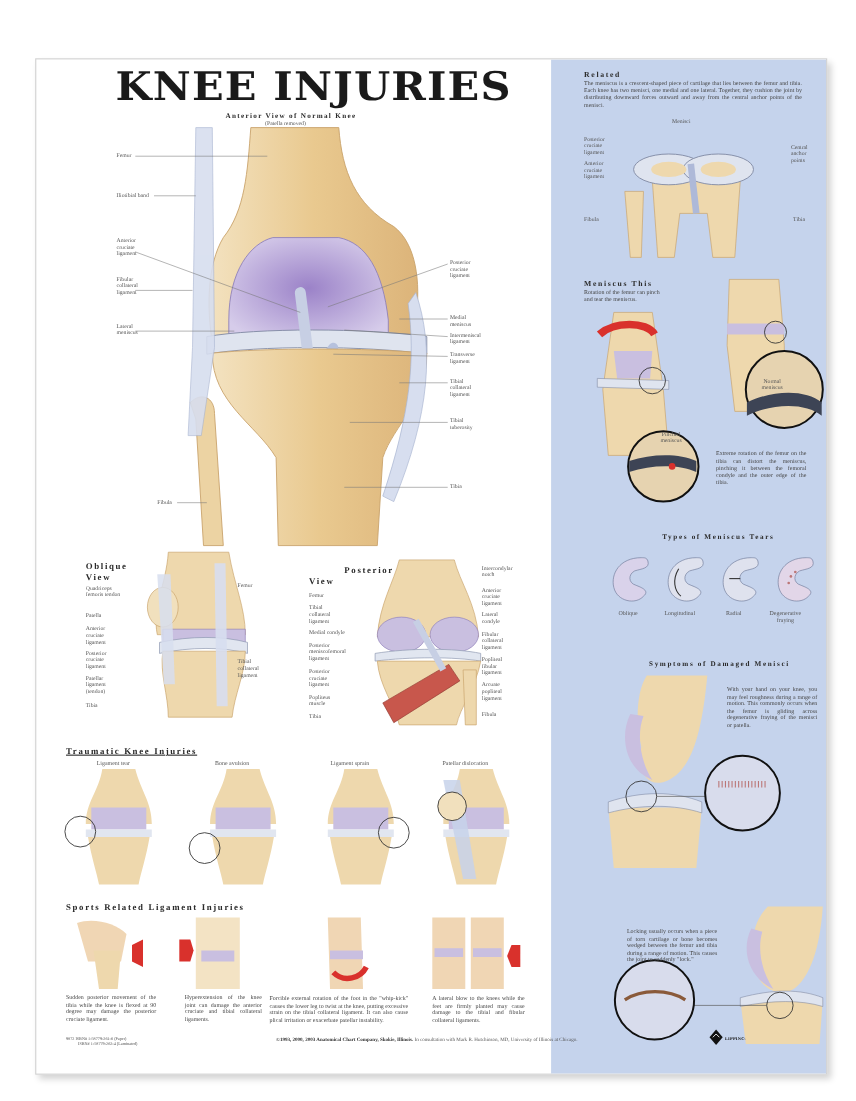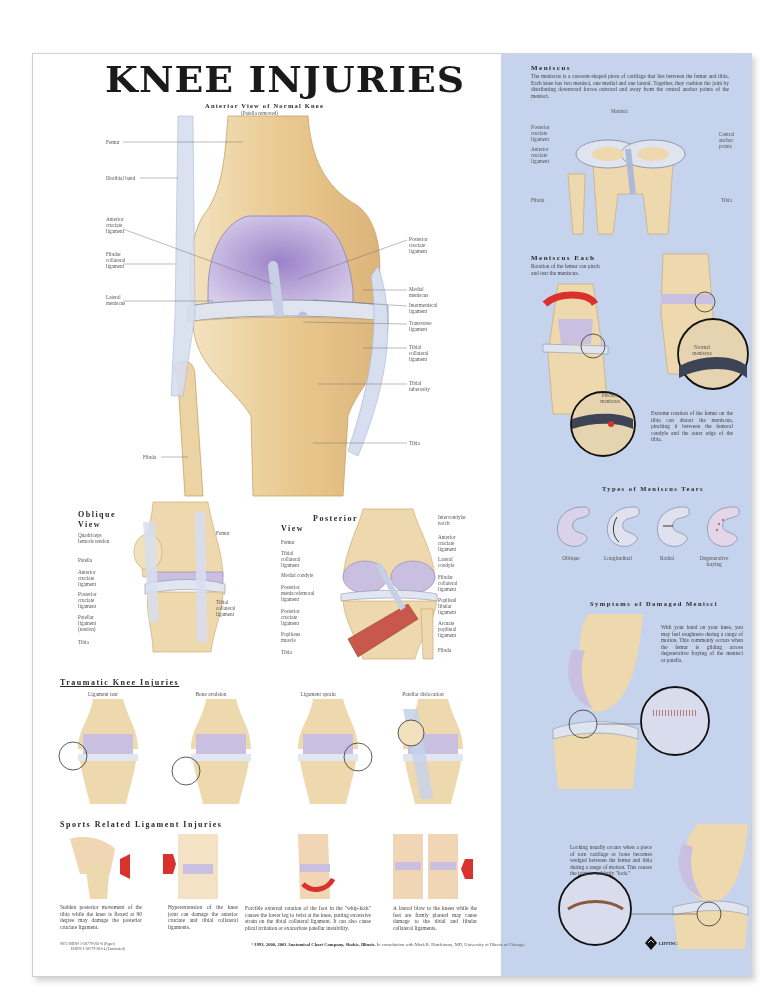--- a/index.html
+++ b/index.html
@@ -220,39 +220,39 @@
   <div class="abs" style="left:218px; top:888px; font-size:4.6px; white-space:nowrap; color:#333;">
     <span style="font-weight:bold;">©1993, 2000, 2003 Anatomical Chart Company, Skokie, Illinois.</span>
     <span style="color:#555;">In consultation with Mark R. Hutchinson, MD, University of Illinois at Chicago.</span>
   </div>
   <svg style="left:612px; top:882px;" width="12" height="14" viewBox="0 0 12 14">
     <path d="M6 0 L12 7 L6 14 L0 7Z" fill="#111"></path>
     <path d="M3 7 L6 4 L9 7" stroke="#fff" stroke-width="0.8" fill="none"></path>
   </svg>
   <div class="abs" style="left:626px; top:887px; font-size:4px; letter-spacing:0.2px; color:#111; font-weight:bold;">LIPPINCOTT WILLIAMS &amp; WILKINS</div>
 
-  <div class="abs sechead" style="left:498px; top:10px; font-size:7px;">Meniscus</div>
+  <div class="abs sechead" style="left:498px; top:10px; font-size:7px;">Related</div>
   <div class="abs para" style="left:498px; top:19px; width:198px;">The meniscus is a crescent-shaped piece of cartilage that lies between the femur and tibia. Each knee has two menisci, one medial and one lateral. Together, they cushion the joint by distributing downward forces outward and away from the central anchor points of the menisci.</div>
   <svg style="left:530px; top:60px;" width="130" height="120" viewBox="0 0 130 120">
     <path d="M30 50 L110 50 L105 120 L85 120 L80 80 L55 80 L50 120 L35 120Z" fill="#eed8ad" stroke="#c8a26a" stroke-width="0.6"></path>
     <path d="M5 60 L22 60 L20 120 L10 120Z" fill="#eed8ad" stroke="#c8a26a" stroke-width="0.6"></path>
     <ellipse cx="45" cy="40" rx="32" ry="14" fill="#dfe4ef" stroke="#7d86a0" stroke-width="0.8"></ellipse>
     <ellipse cx="90" cy="40" rx="32" ry="14" fill="#dfe4ef" stroke="#7d86a0" stroke-width="0.8"></ellipse>
     <ellipse cx="45" cy="40" rx="16" ry="7" fill="#eed8ad"></ellipse>
     <ellipse cx="90" cy="40" rx="16" ry="7" fill="#eed8ad"></ellipse>
     <path d="M65 35 L70 80" stroke="#aeb9d8" stroke-width="6"></path>
   </svg>
   <div class="abs lbl" style="left:578px; top:54px;">Menisci</div>
   <div class="abs lbl" style="left:498px; top:70px; width:28px;">Posterior cruciate ligament</div>
   <div class="abs lbl" style="left:498px; top:92px; width:28px;">Anterior cruciate ligament</div>
   <div class="abs lbl" style="left:686px; top:77px; width:22px;">Central anchor points</div>
   <div class="abs lbl" style="left:498px; top:143px;">Fibula</div>
   <div class="abs lbl" style="left:688px; top:143px;">Tibia</div>
 
-  <div class="abs sechead" style="left:498px; top:200px; font-size:7px;">Meniscus Each</div>
+  <div class="abs sechead" style="left:498px; top:200px; font-size:7px;">Meniscus This</div>
   <div class="abs para" style="left:498px; top:209px; width:72px; text-align:left;">Rotation of the femur can pinch and tear the meniscus.</div>
   <svg style="left:500px; top:200px;" width="220" height="200" viewBox="0 0 220 200">
     <path d="M25 30 L60 30 L70 100 L75 160 L20 160 L15 100Z" fill="#eed8ad" stroke="#c8a26a" stroke-width="0.6"></path>
     <path d="M12 50 C25 38 55 38 62 50" stroke="#d9312c" stroke-width="7" fill="none"></path>
     <path d="M25 65 L60 65 L58 90 L28 90Z" fill="#c9bfe0"></path>
     <path d="M10 90 L75 92 L75 100 L10 98Z" fill="#dfe4ef" stroke="#7d86a0" stroke-width="0.5"></path>
     <circle cx="60" cy="92" r="12" fill="none" stroke="#333" stroke-width="0.8"></circle>
     <path d="M130 0 L175 0 L180 60 L180 120 L135 120 L128 60Z" fill="#eed8ad" stroke="#c8a26a" stroke-width="0.6"></path>
     <path d="M128 40 L180 40 L180 50 L128 50Z" fill="#c9bfe0"></path>
     <circle cx="172" cy="48" r="10" fill="none" stroke="#333" stroke-width="0.8"></circle>

